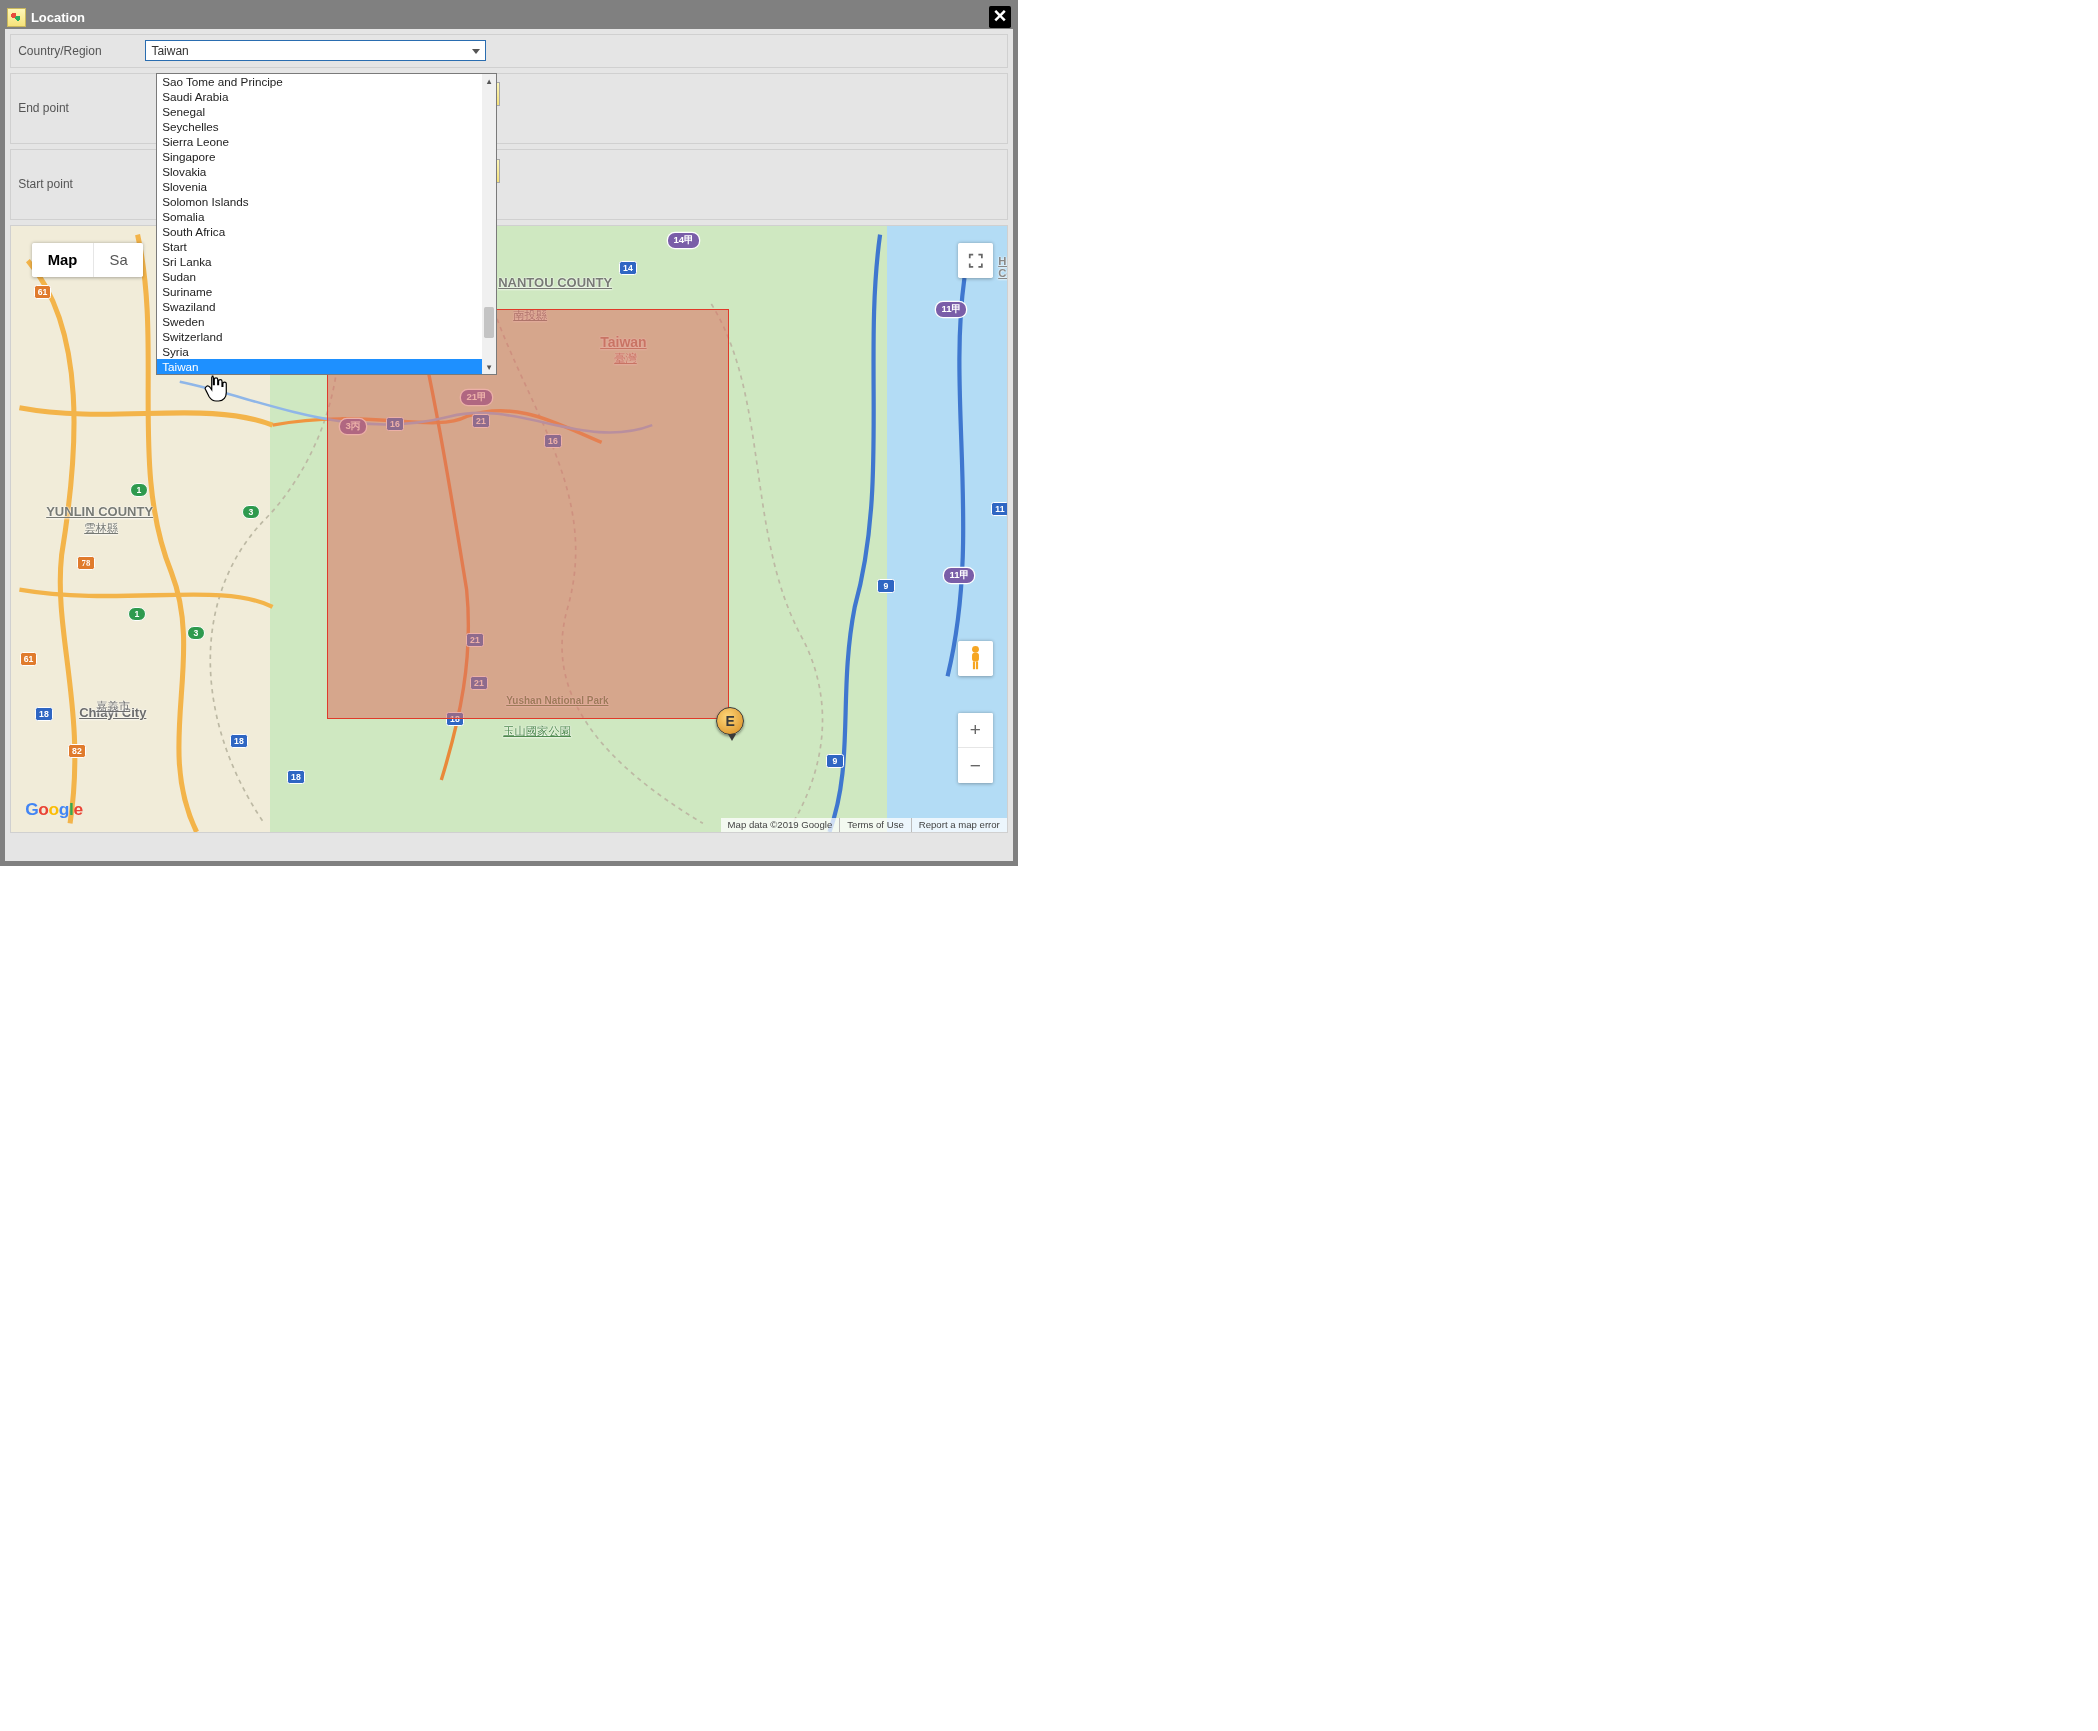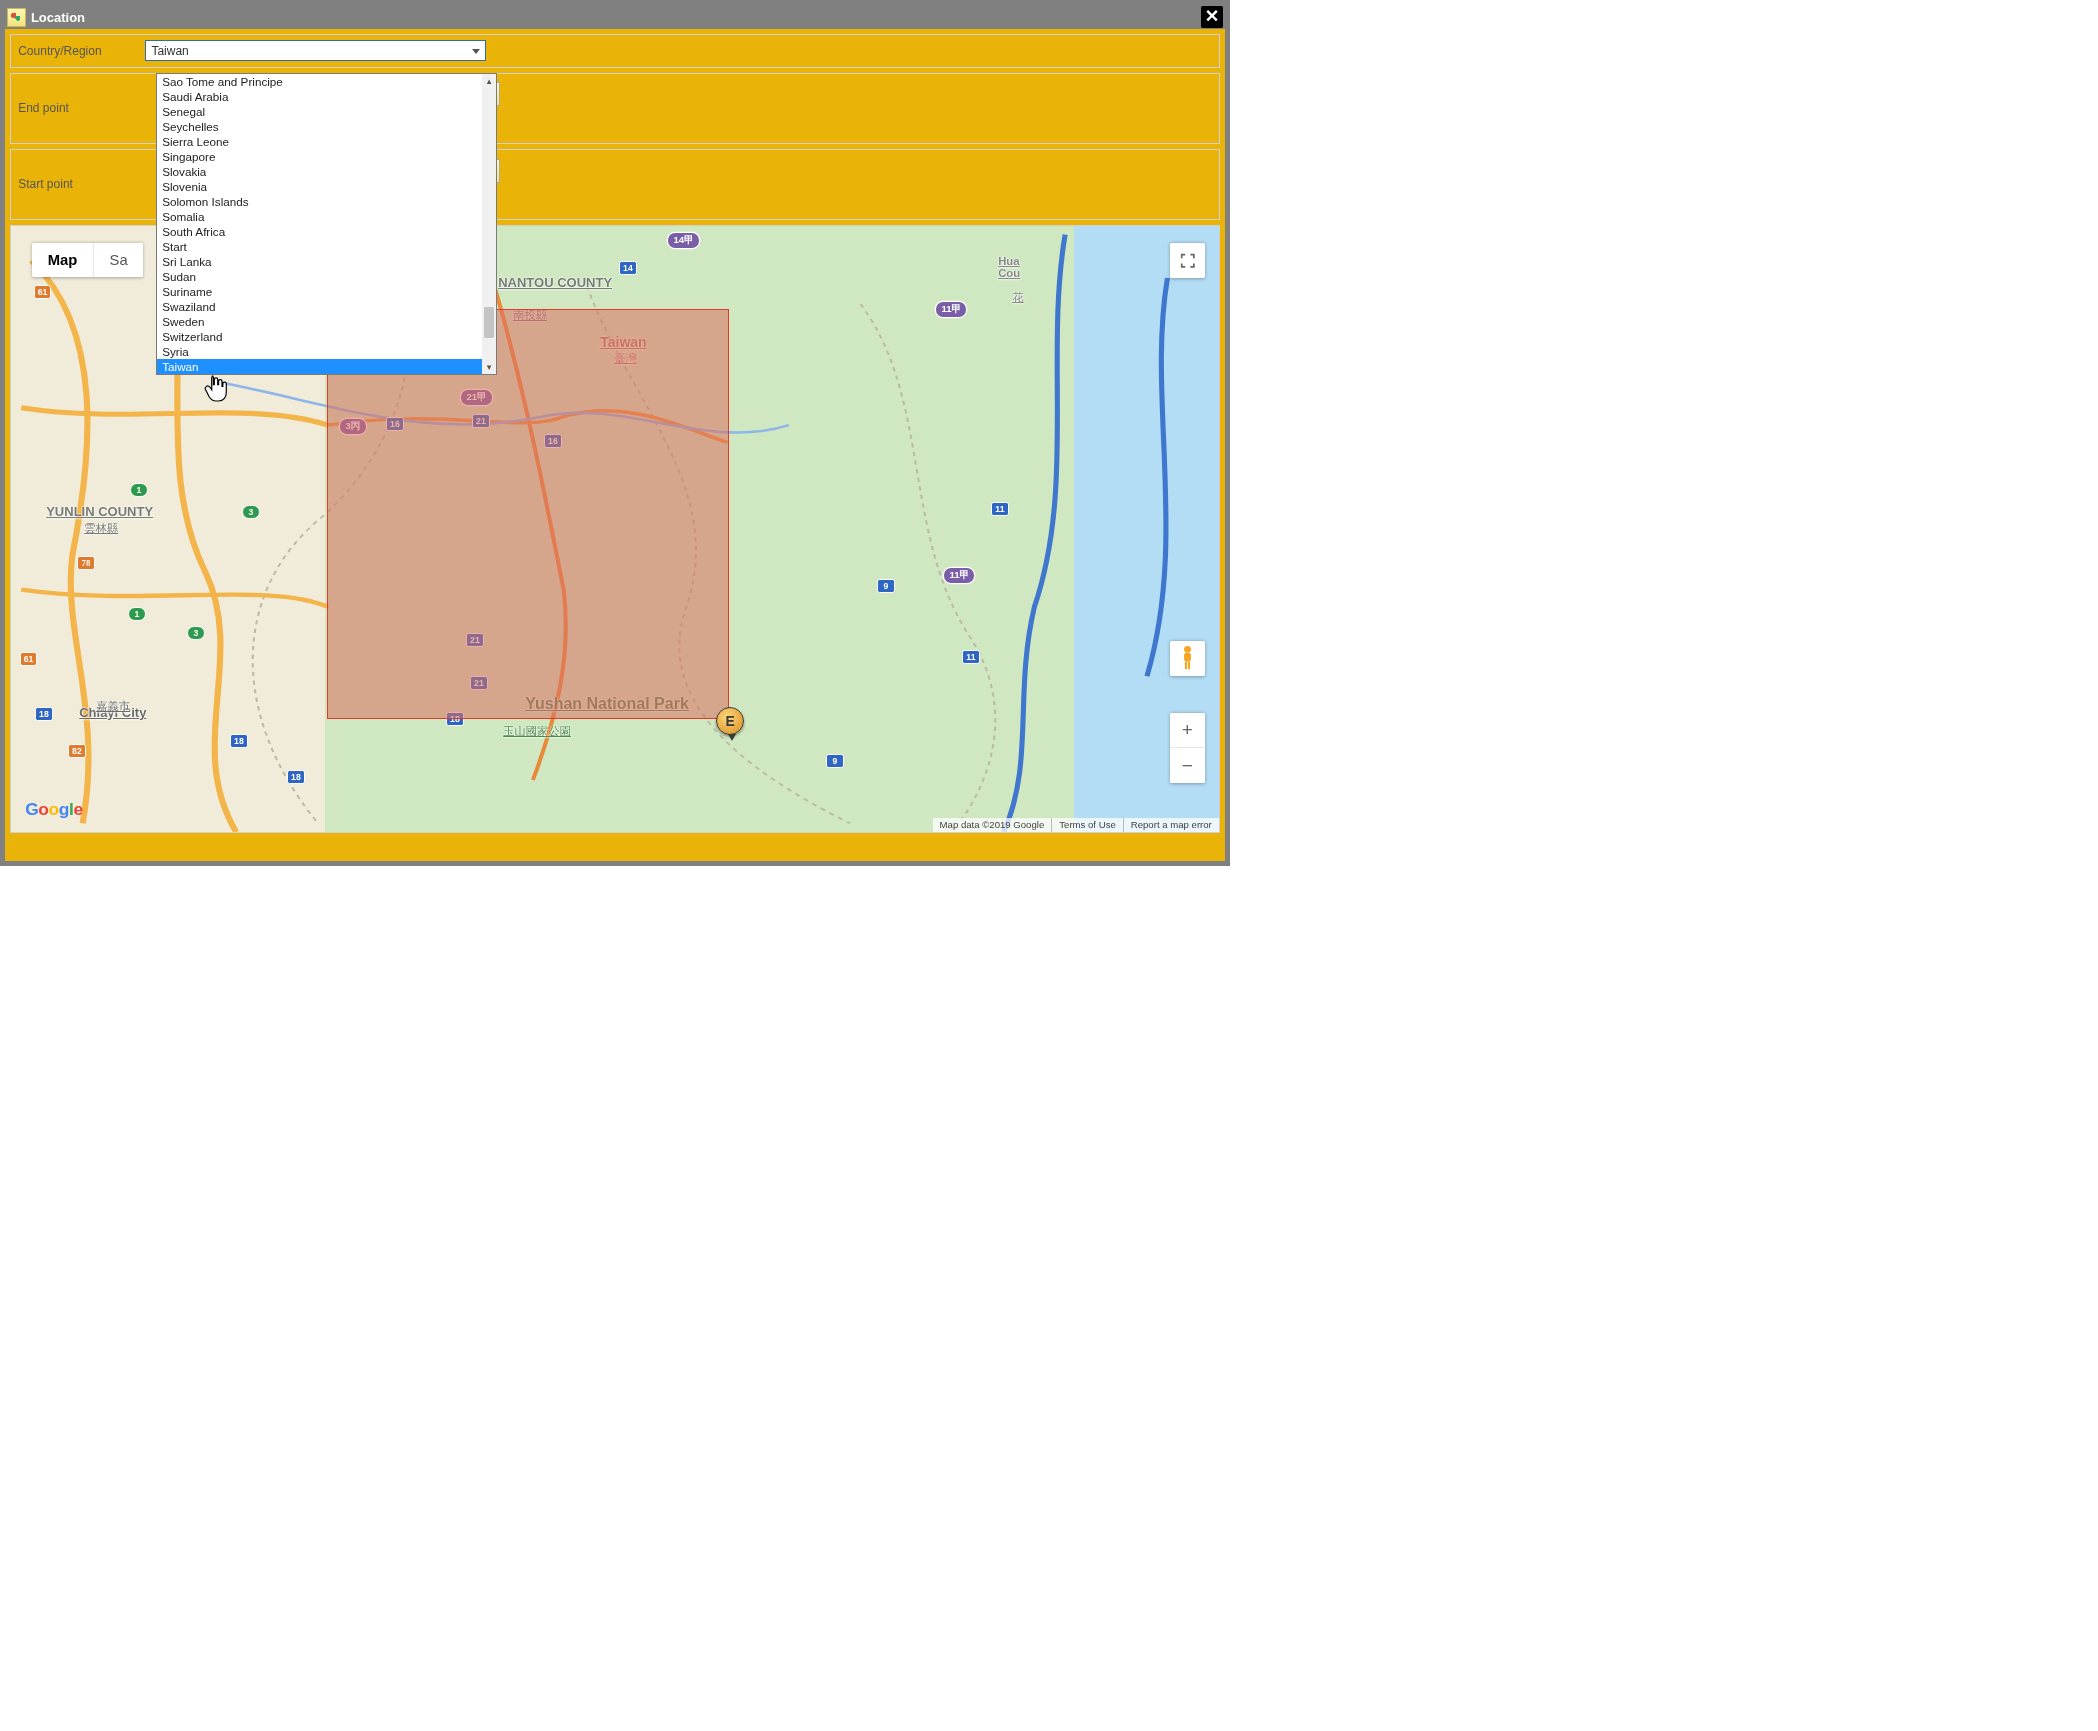--- a/index.html
+++ b/index.html
@@ -4,24 +4,24 @@
 <style>
   * { box-sizing: border-box; }
   html, body { margin:0; padding:0; }
   body {
     font-family: Verdana, Arial, sans-serif;
     font-size: 11.3px;
     color:#333;
     background:#fff;
   }
   .frame{
-    width:1230px;
+    width:1018px;
     height:866px;
     border:5.2px solid #808080;
-    background:#eab308;
+    background:#e5e5e5;
     position:relative;
     overflow:hidden;
   }
   .titlebar{
     height:24px;
     background:#808080;
     display:flex;
     align-items:center;
     padding:0 1.7px;
   }
@@ -327,21 +327,21 @@
       </div>
 
       <div class="maplabel" style="left:487px;top:49px;font-size:13px;">NANTOU COUNTY</div>
       <div class="maplabel ch" style="left:502px;top:82px;">南投縣</div>
       <div class="maplabel" style="left:589px;top:108px;color:#b07a68;font-size:14px;">Taiwan</div>
       <div class="maplabel ch" style="left:603px;top:125px;color:#b07a68;">臺灣</div>
       <div class="maplabel" style="left:35px;top:278px;font-size:13px;">YUNLIN COUNTY</div>
       <div class="maplabel ch" style="left:73px;top:295px;">雲林縣</div>
       <div class="maplabel" style="left:68px;top:455px;color:#6c6c6c;font-size:13px;margin-top:24px;">Chiayi City</div>
       <div class="maplabel ch" style="left:85px;top:473px;color:#6c6c6c;">嘉義市</div>
-      <div class="maplabel" style="left:495px;top:469px;color:#4f8a4f;font-size:16px;margin-left:19px;">Yushan National Park</div>
+      <div class="maplabel" style="left:495px;top:469px;color:#4f8a4f;font-size:10px;">Yushan National Park</div>
       <div class="maplabel ch" style="left:492px;top:498px;color:#4f8a4f;">玉山國家公園</div>
       <div class="maplabel" style="left:987px;top:29.5px;color:#888;font-size:11.3px;white-space:normal;width:40px;">Hua<br>Cou</div>
       <div class="maplabel ch" style="left:1001px;top:64px;color:#888;">花</div>
 
       <span class="shield" style="left:22.6px;top:59px;">61</span>
       <span class="shield" style="left:8.7px;top:426px;">61</span>
       <span class="shield green" style="left:119px;top:257px;">1</span>
       <span class="shield green" style="left:231px;top:279px;">3</span>
       <span class="shield green" style="left:117px;top:381px;">1</span>
       <span class="shield green" style="left:176px;top:400px;">3</span>

